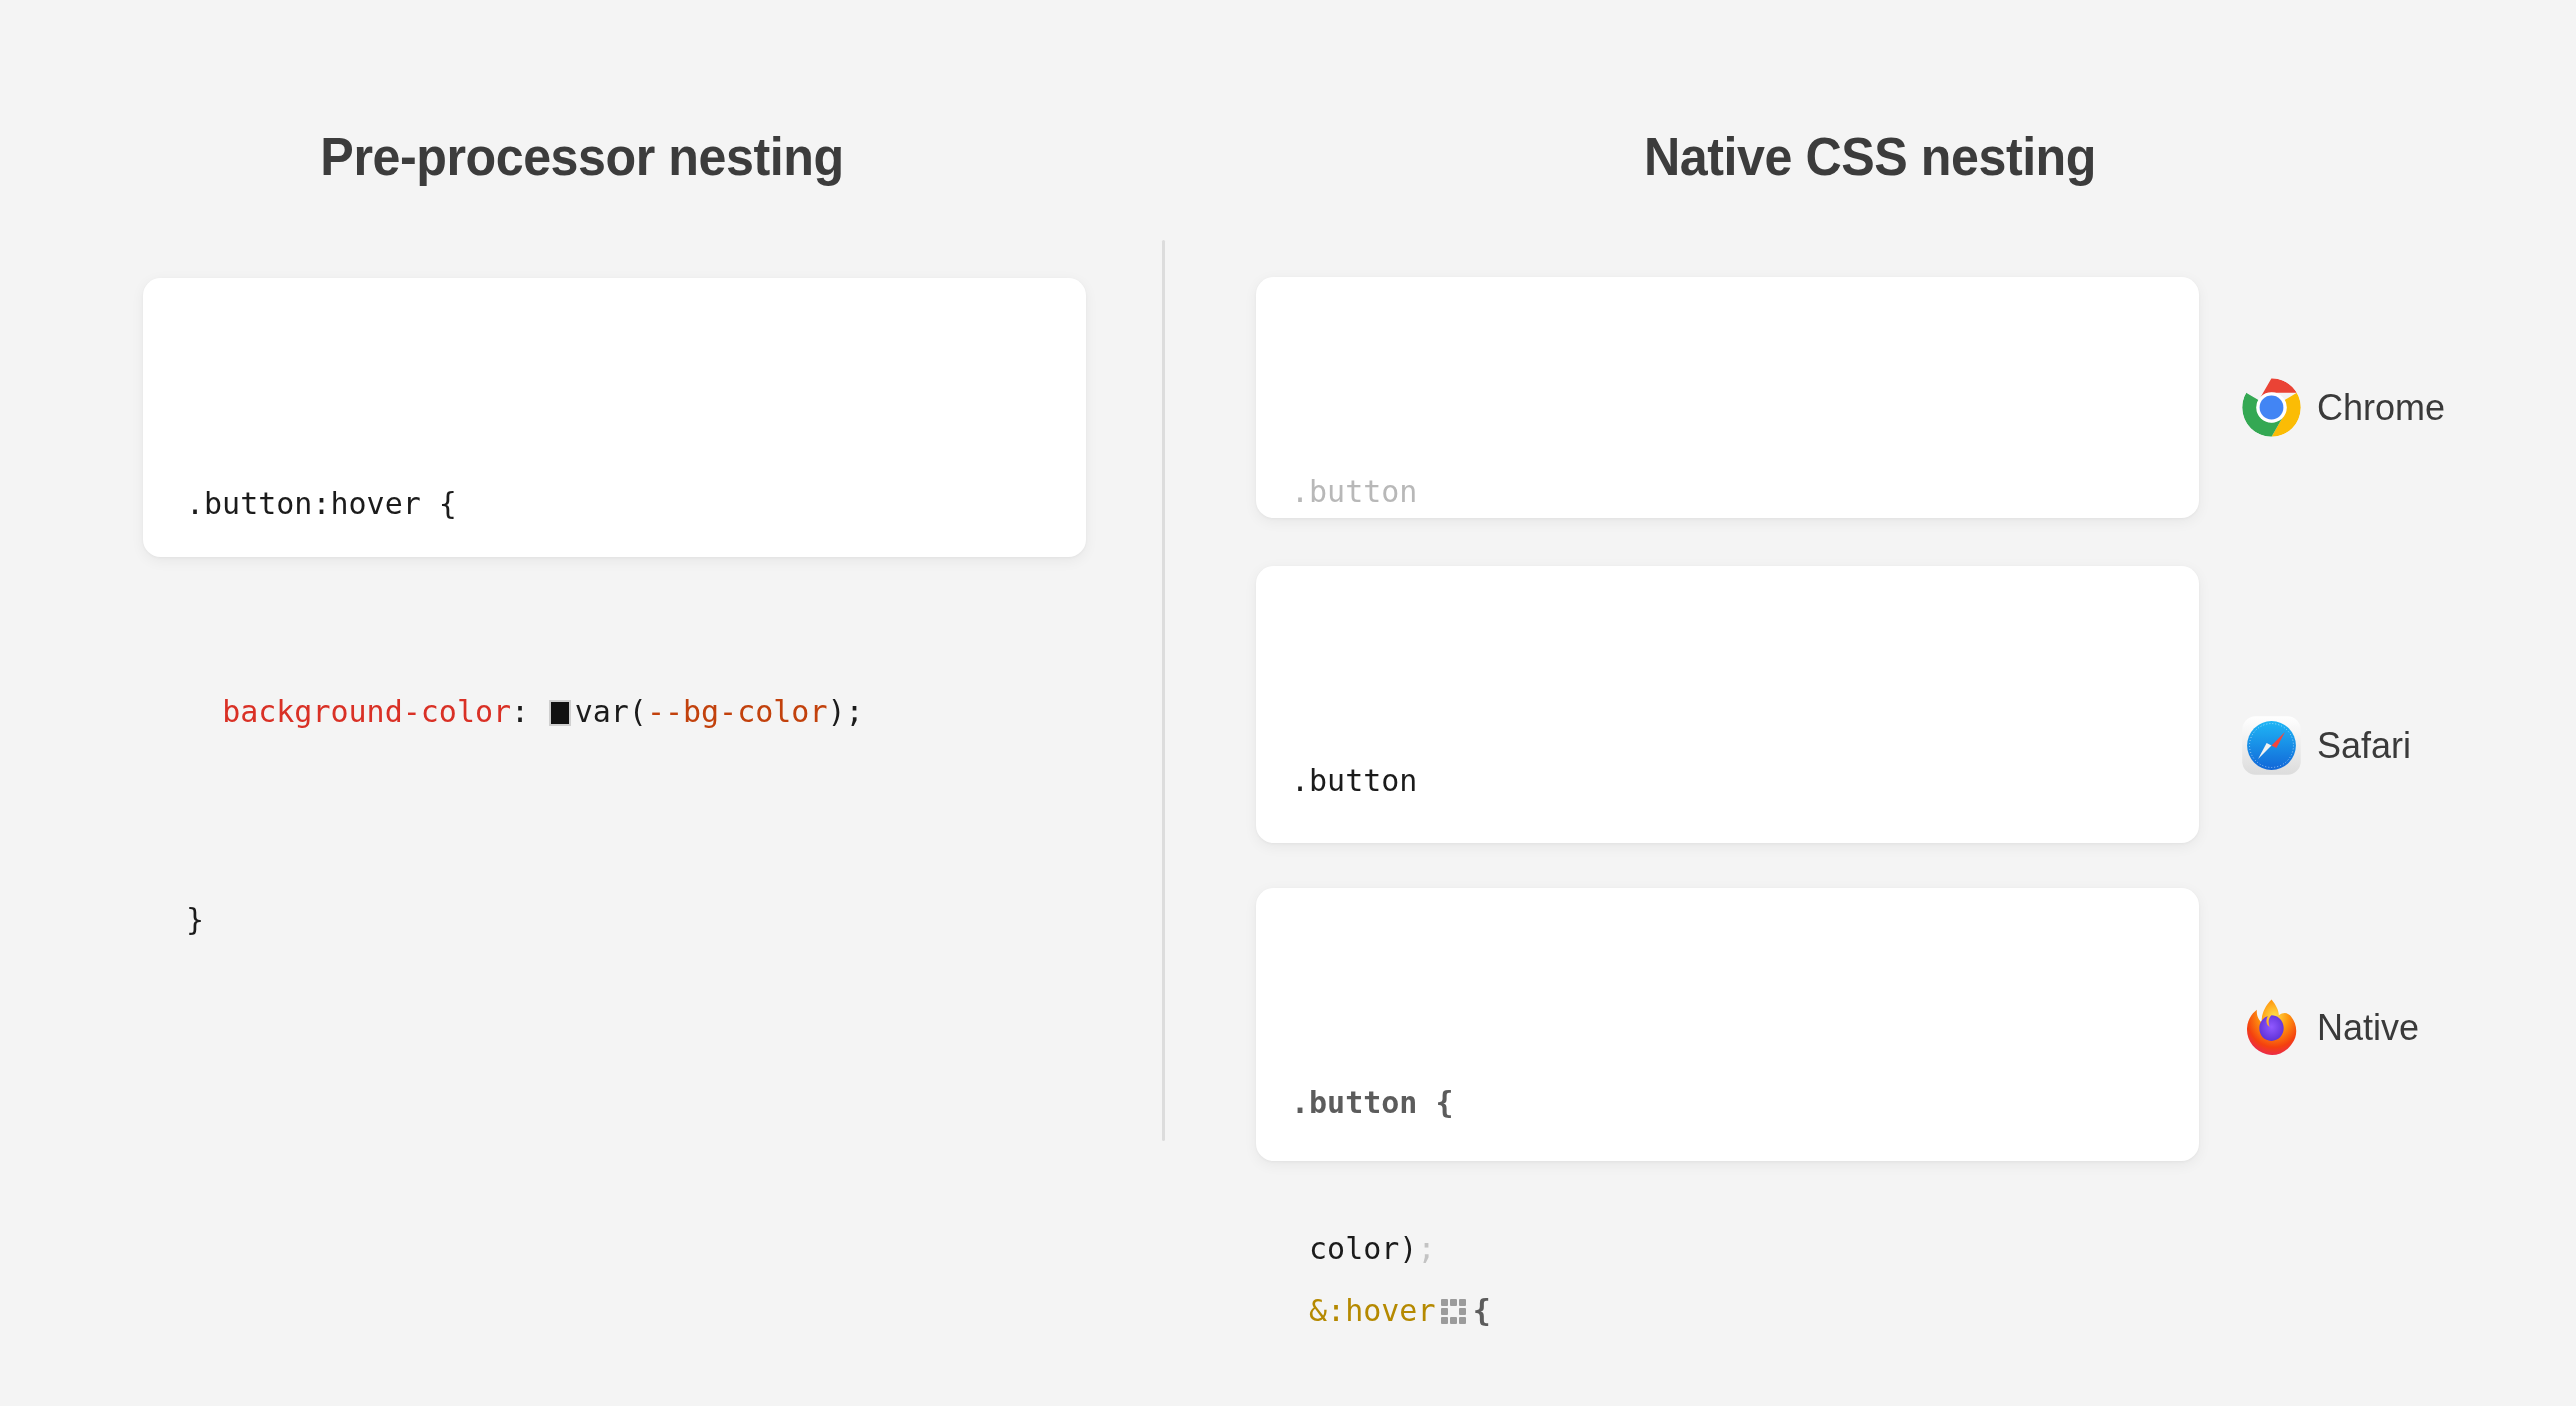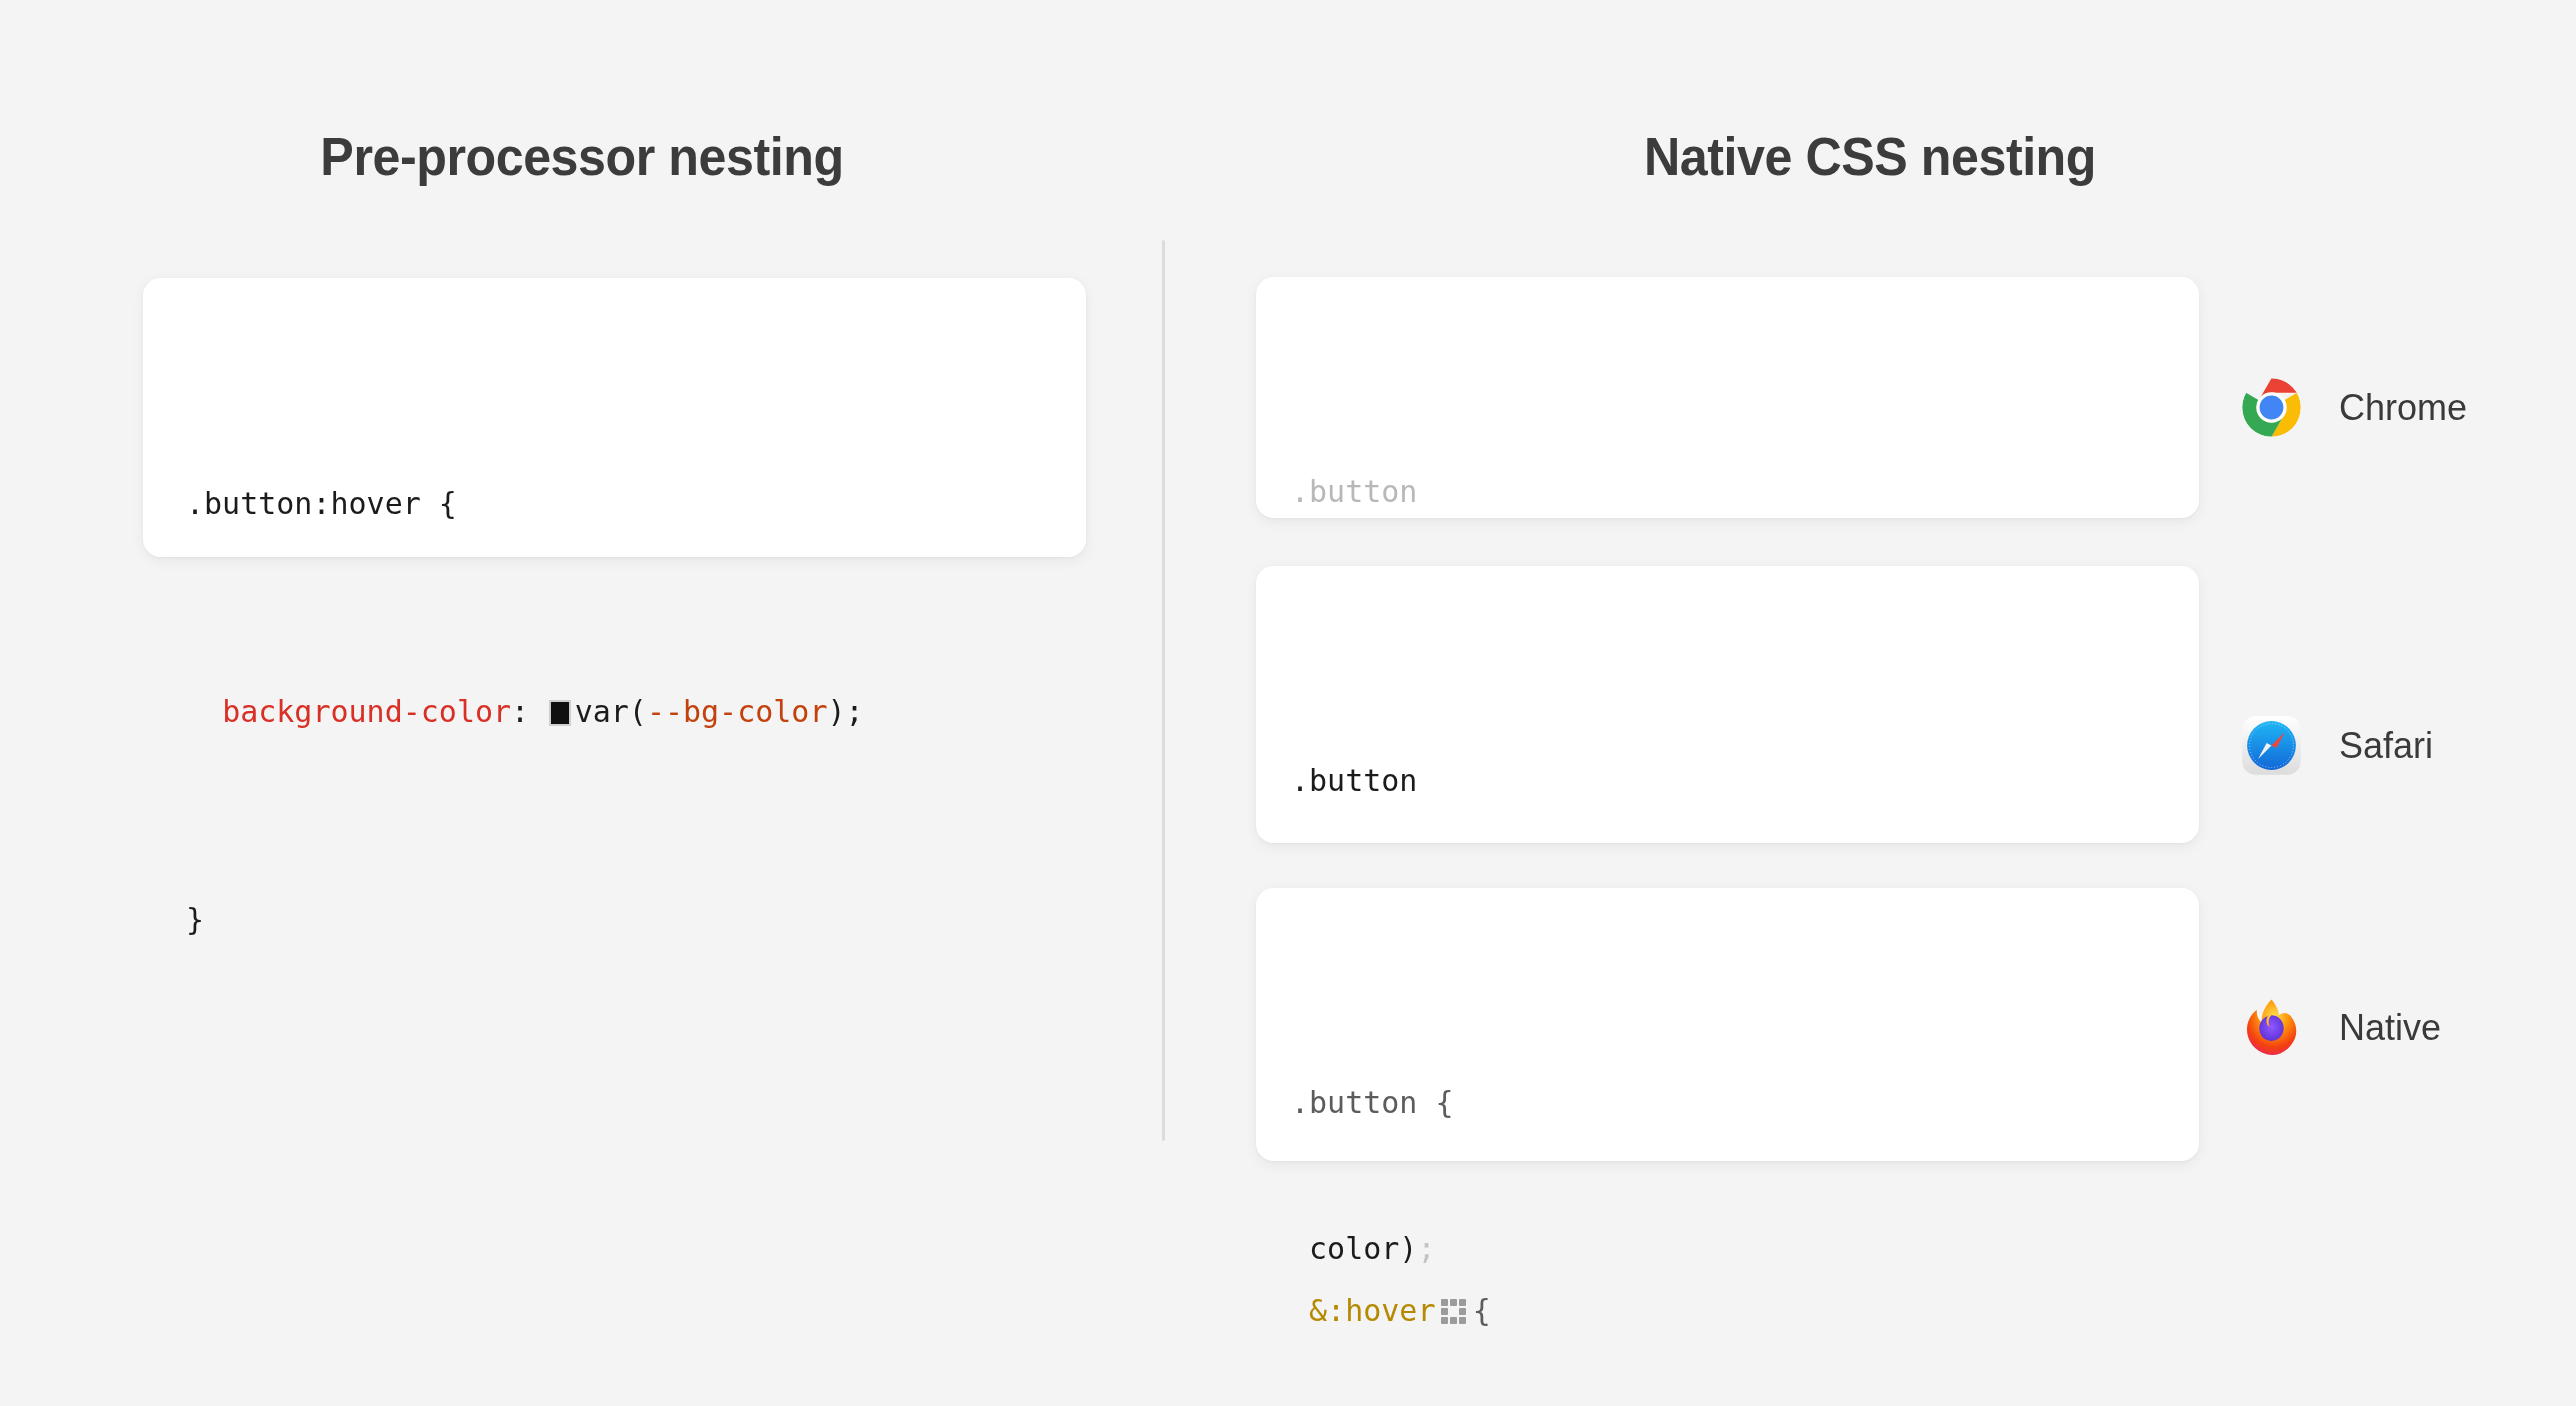--- a/index.html
+++ b/index.html
@@ -71,21 +71,21 @@
   .ln { display: block; height: 52px; position: relative; }
 
   
   .tk-plain   { color: #1b1b1b; }
   .tk-prop-r  { color: #d93025; }          
   .tk-var-b   { color: #c2410c; }          
   .tk-dim     { color: #b8b8b8; }          
   .tk-brace-d { color: #c3c3c3; }          
   .tk-prop-m  { color: #c6179b; }          
   .tk-colon-d { color: #a8a8a8; }
-  .tk-sel-g   { color: #5c5c5c; }          
+  .tk-sel-g   { color: #5c5c5c; font-weight: bold; }          
   .tk-amp-o   { color: #b58900; }          
 
   
   .sw-square {
     display: inline-block;
     width: 21.5px; height: 26.4px;
     background: #111;
     border: 2px solid #cfcfcf;
     vertical-align: -3.9px;
     margin: 0 3.9px 0 2px;
@@ -161,21 +161,21 @@
   .badge-grid i:nth-child(6){ left:0;   top:17.6px;}
   .badge-grid i:nth-child(7){ left:8.8px; top:17.6px;}
   .badge-grid i:nth-child(8){ left:17.6px;top:17.6px;}
 
   
   .legend-row {
     position: absolute;
     left: 2241px;
     display: flex;
     align-items: center;
-    gap: 37px;
+    gap: 15px;
   }
   #legend-chrome  { top: 377px; }
   #legend-safari  { top: 715px; }
   #legend-firefox { top: 997px; }
 
   .legend-label {
     font-family: "Liberation Sans", sans-serif;
     font-size: 36px;
     color: #3a3a3a;
     white-space: nowrap;

